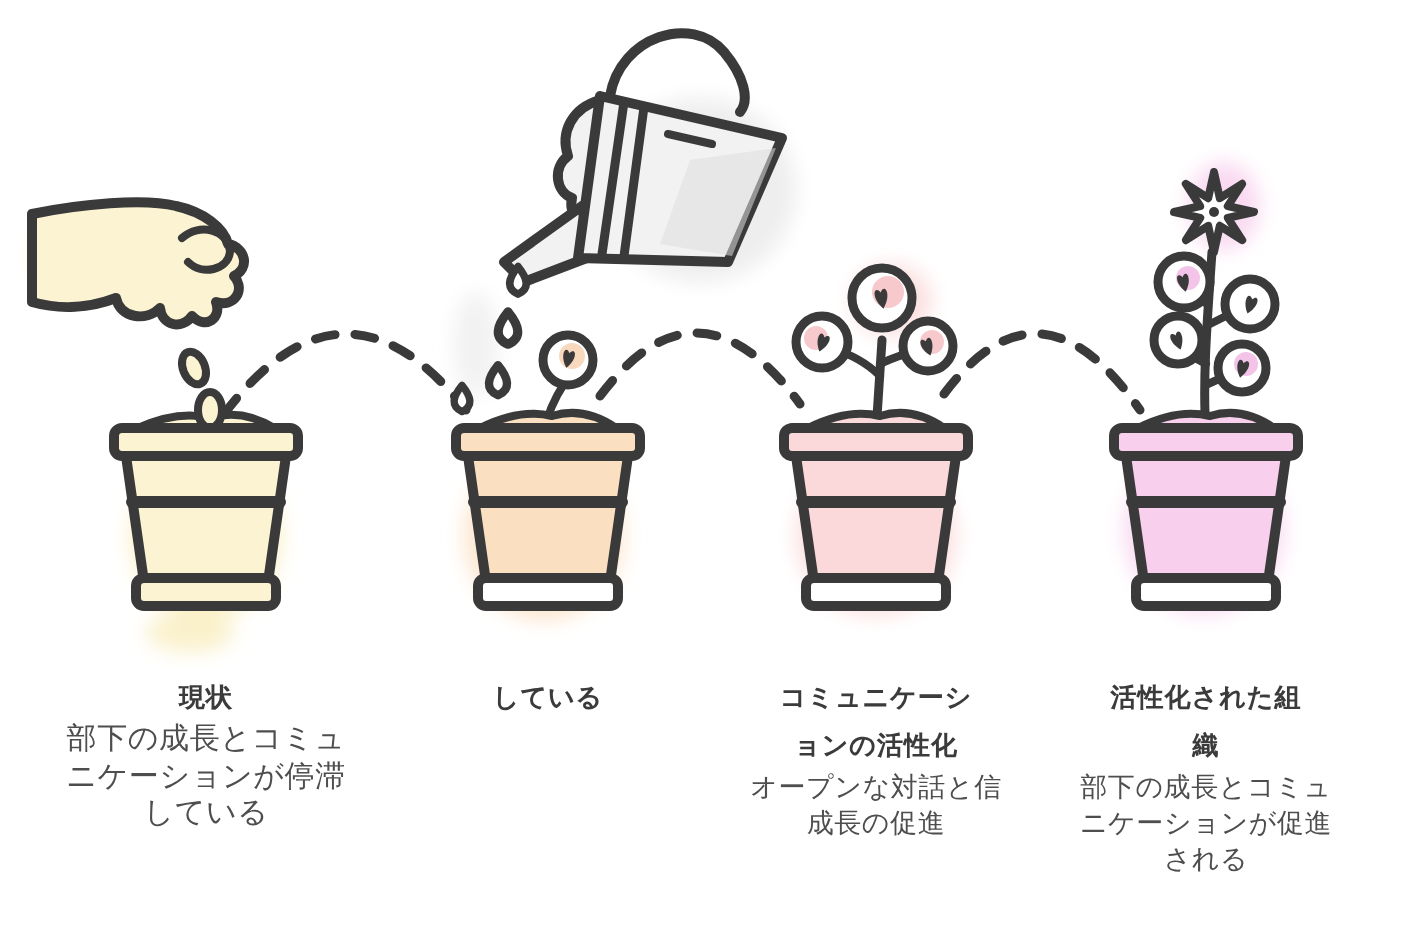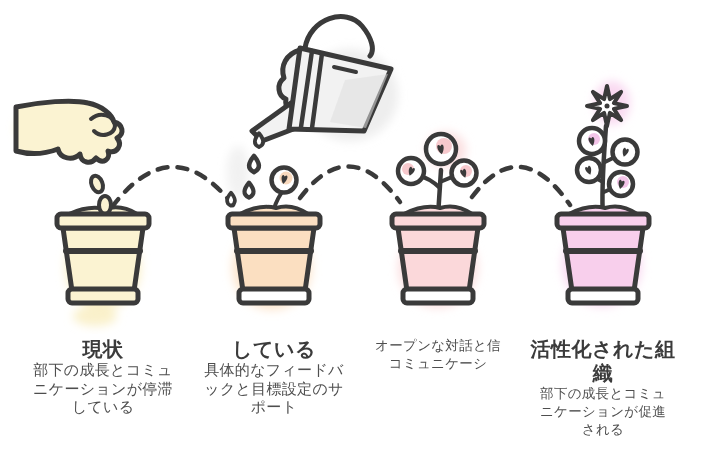--- a/index.html
+++ b/index.html
@@ -3,21 +3,21 @@
 <meta charset="utf-8">
 <style>
   html,body{margin:0;padding:0;background:#fff;}
   .canvas{
     position:relative;width:708px;height:466px;background:#fff;
     font-family:"Liberation Sans","DejaVu Sans",sans-serif;overflow:hidden;
   }
   .fig{position:absolute;top:0;left:0;}
   .col{position:absolute;top:337px;width:160px;text-align:center;}
   .col .title{
-    font-size:20px;font-weight:bold;line-height:24px;color:#3b3b3b;
+    font-size:13px;font-weight:bold;line-height:24px;color:#3b3b3b;
     white-space:pre-line;letter-spacing:0.5px;
   }
   .col .desc{
     font-size:15px;line-height:18.5px;color:#4e4e4e;
     white-space:pre-line;letter-spacing:0.3px;
   }
   .col.small .desc{font-size:13.5px;line-height:18px;}
 </style>
 </head>
 <body>
@@ -152,27 +152,26 @@
   </svg>
 
   <div class="col" style="left:23px">
     <div class="title">現状</div>
     <div class="desc">部下の成長とコミュ
 ニケーションが停滞
 している</div>
   </div>
   <div class="col" style="left:194px">
     <div class="title">している</div>
-    <div class="desc">具体的なフィードバ
-ックと目標設定のサ
-ポート</div>
   </div>
   <div class="col small" style="left:358px">
+    <div class="title">コミュニケーシ
+ョンの活性化</div>
     <div class="desc">オープンな対話と信
-コミュニケーシ</div>
+成長の促進</div>
   </div>
   <div class="col small" style="left:523px">
     <div class="title">活性化された組
 織</div>
     <div class="desc">部下の成長とコミュ
 ニケーションが促進
 される</div>
   </div>
 
 </div>

